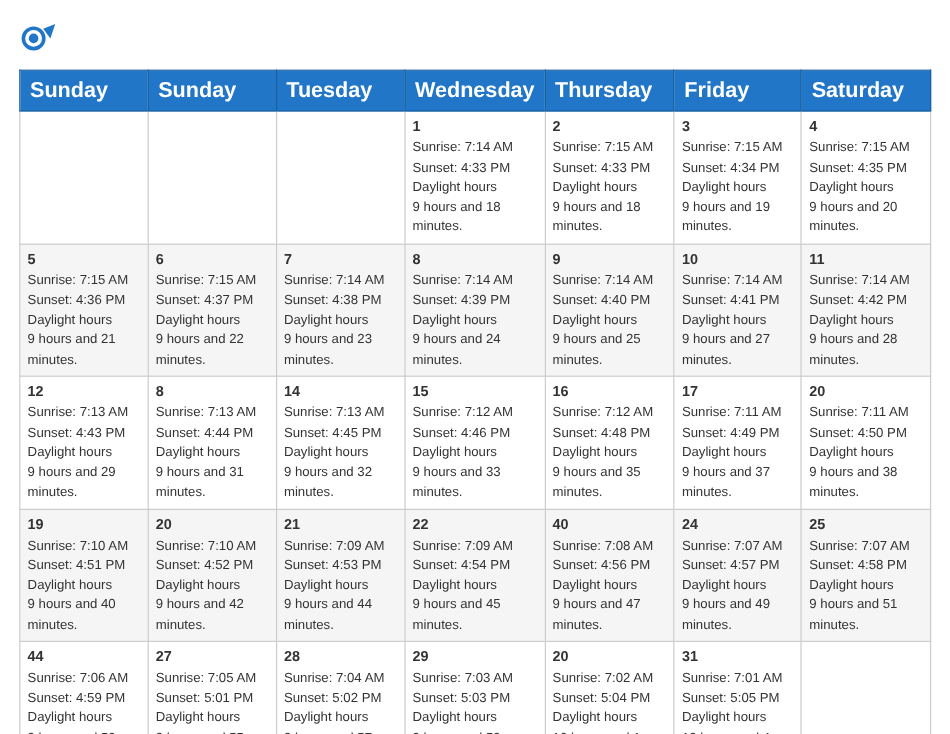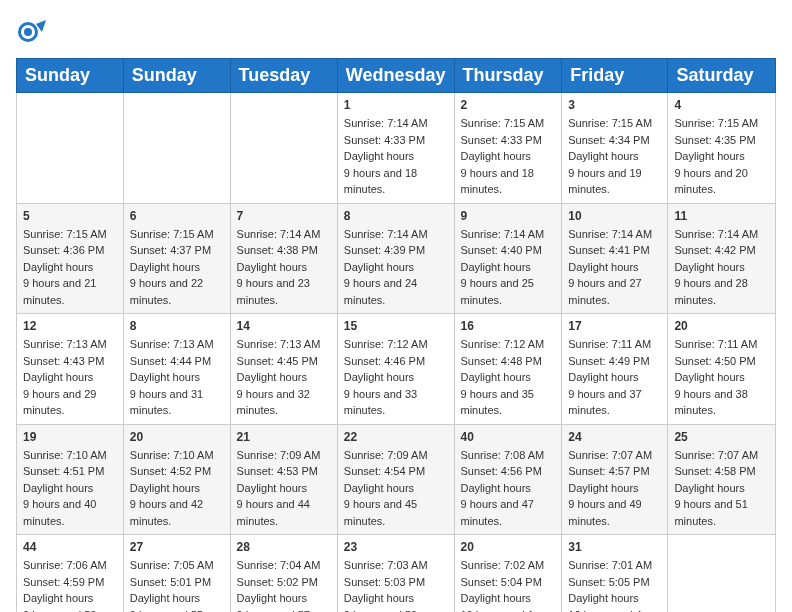--- a/index.html
+++ b/index.html
@@ -230,21 +230,21 @@
         </td>
         <td>
           <span class="day-number">27</span>
           <div class="day-info">Sunrise: 7:05 AM<br>Sunset: 5:01 PM<br>Daylight hours<br>9 hours and 55 minutes.</div>
         </td>
         <td>
           <span class="day-number">28</span>
           <div class="day-info">Sunrise: 7:04 AM<br>Sunset: 5:02 PM<br>Daylight hours<br>9 hours and 57 minutes.</div>
         </td>
         <td>
-          <span class="day-number">23</span>
+          <span class="day-number">29</span>
           <div class="day-info">Sunrise: 7:03 AM<br>Sunset: 5:03 PM<br>Daylight hours<br>9 hours and 59 minutes.</div>
         </td>
         <td>
           <span class="day-number">20</span>
           <div class="day-info">Sunrise: 7:02 AM<br>Sunset: 5:04 PM<br>Daylight hours<br>10 hours and 1 minute.</div>
         </td>
         <td>
           <span class="day-number">31</span>
           <div class="day-info">Sunrise: 7:01 AM<br>Sunset: 5:05 PM<br>Daylight hours<br>10 hours and 4 minutes.</div>
         </td>

